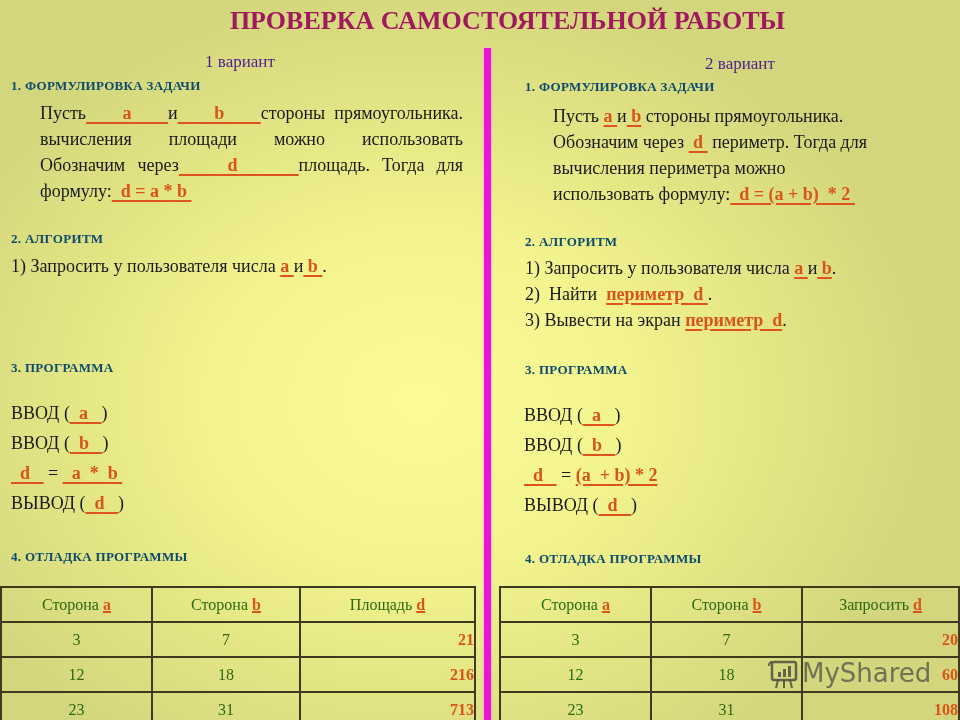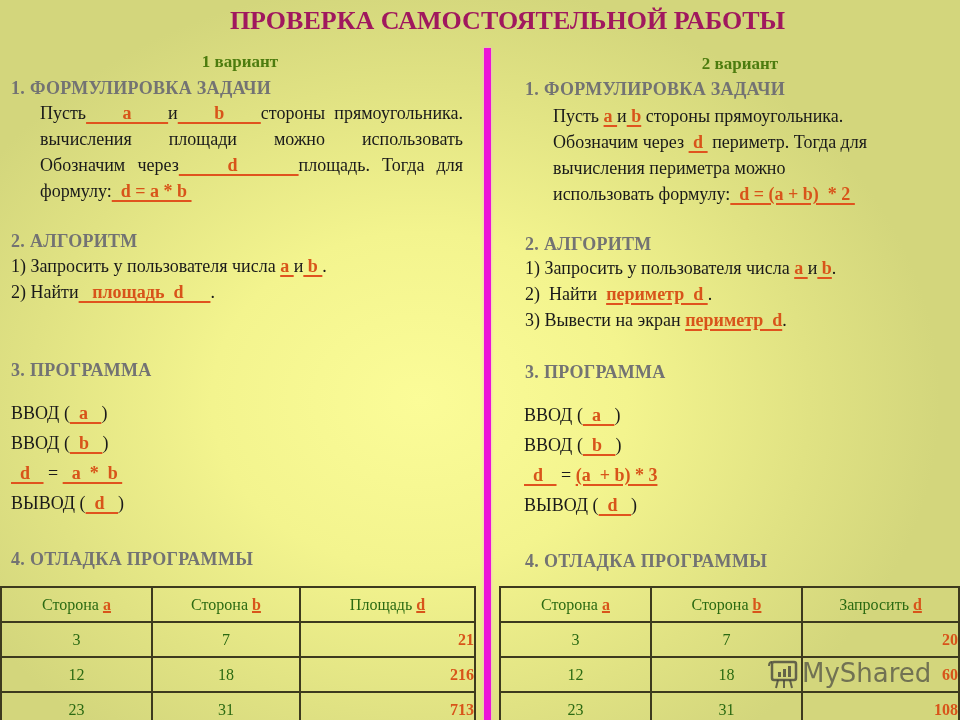--- a/index.html
+++ b/index.html
@@ -11,22 +11,22 @@
   }
   .abs { position: absolute; }
   .title {
     left: 0; width: 1015px; top: 6px; text-align: center;
     font-size: 26px; font-weight: bold; color: #a0185e; letter-spacing: 0px;
   }
   .divider {
     left: 484px; top: 48px; width: 7px; height: 672px;
     background: #ec13d8; box-shadow: 0 0 3px #f7a8e8;
   }
-  .variant { font-size: 17px; font-weight: bold; color: #4d7c0f; }
-  .h { font-size: 18px; font-weight: bold; color: #737373; letter-spacing: 0.3px; }
+  .variant { font-size: 17px; font-weight: normal; color: #4c1d95; }
+  .h { font-size: 13px; font-weight: bold; color: #0c4a6e; letter-spacing: 0.3px; }
   .txt { font-size: 18px; line-height: 26px; }
   .j { text-align: justify; text-align-last: justify; }
   .ans { color: #d8541a; font-weight: bold; text-decoration: underline; text-decoration-color: #e0531e; text-decoration-thickness: 2px; text-underline-offset: 3px; white-space: pre; }
   .code { font-size: 18px; line-height: 30px; }
   table.dbg {
     border-collapse: collapse; font-size: 16px; color: #2b6a12;
   }
   table.dbg td { border: 2px solid #3d3a1e; text-align: center; height: 33px; padding: 0; }
   table.dbg td.res { color: #d8541a; font-weight: bold; text-align: right; }
   .var { color: #d8541a; font-weight: bold; text-decoration: underline; text-decoration-thickness: 2px; }
@@ -55,21 +55,20 @@
     <span>Обозначим через</span><span class="ans">    d     </span><span>площадь. Тогда для</span>
   </div>
   <div>
     <span>формулу:</span><span class="ans">  d = a * b </span>
   </div>
 </div>
 
 <div class="abs h" style="left:11px;top:231px;">2. АЛГОРИТМ</div>
 <div class="abs txt" style="left:11px;top:253px;">
   <div><span>1)  Запросить у пользователя числа </span><span class="ans">a </span><span>и</span><span class="ans"> b </span><span>.</span></div>
-  <div><span>2)  Найти</span><span class="ans">   площадь  d      </span><span>.</span></div>
 </div>
 
 <div class="abs h" style="left:11px;top:360px;">3. ПРОГРАММА</div>
 <div class="abs code" style="left:11px;top:398px;">
   <div><span>ВВОД (</span><span class="ans">  a   </span><span>)</span></div>
   <div><span>ВВОД (</span><span class="ans">  b   </span><span>)</span></div>
   <div><span class="ans">  d   </span><span style="white-space:pre"> = </span><span class="ans">  a  *  b </span></div>
   <div><span>ВЫВОД (</span><span class="ans">  d   </span><span>)</span></div>
 </div>
 
@@ -119,21 +118,21 @@
 <div class="abs txt" style="left:525px;top:255px;">
   <div><span>1)  Запросить у пользователя числа </span><span class="ans">a </span><span>и</span><span class="ans"> b</span><span>.</span></div>
   <div><span style="white-space:pre">2)  Найти  </span><span class="ans">периметр  d </span><span>.</span></div>
   <div><span>3)  Вывести на экран </span><span class="ans">периметр  d</span><span>.</span></div>
 </div>
 
 <div class="abs h" style="left:525px;top:362px;">3. ПРОГРАММА</div>
 <div class="abs code" style="left:524px;top:400px;">
   <div><span>ВВОД (</span><span class="ans">  a   </span><span>)</span></div>
   <div><span>ВВОД (</span><span class="ans">  b   </span><span>)</span></div>
-  <div><span class="ans">  d   </span><span style="white-space:pre"> = </span><span class="ans">(a  + b) * 3</span></div>
+  <div><span class="ans">  d   </span><span style="white-space:pre"> = </span><span class="ans">(a  + b) * 2</span></div>
   <div><span>ВЫВОД (</span><span class="ans">  d   </span><span>)</span></div>
 </div>
 
 <div class="abs h" style="left:525px;top:551px;">4. ОТЛАДКА  ПРОГРАММЫ</div>
 <table class="abs dbg" style="left:499px;top:586px;width:461px;">
   <tbody>
       <tr>
     <td style="width:149px"><span>Сторона </span><span class="var">a</span></td>
     <td style="width:149px"><span>Сторона </span><span class="var">b</span></td>
     <td><span>Запросить </span><span class="var">d</span></td>

